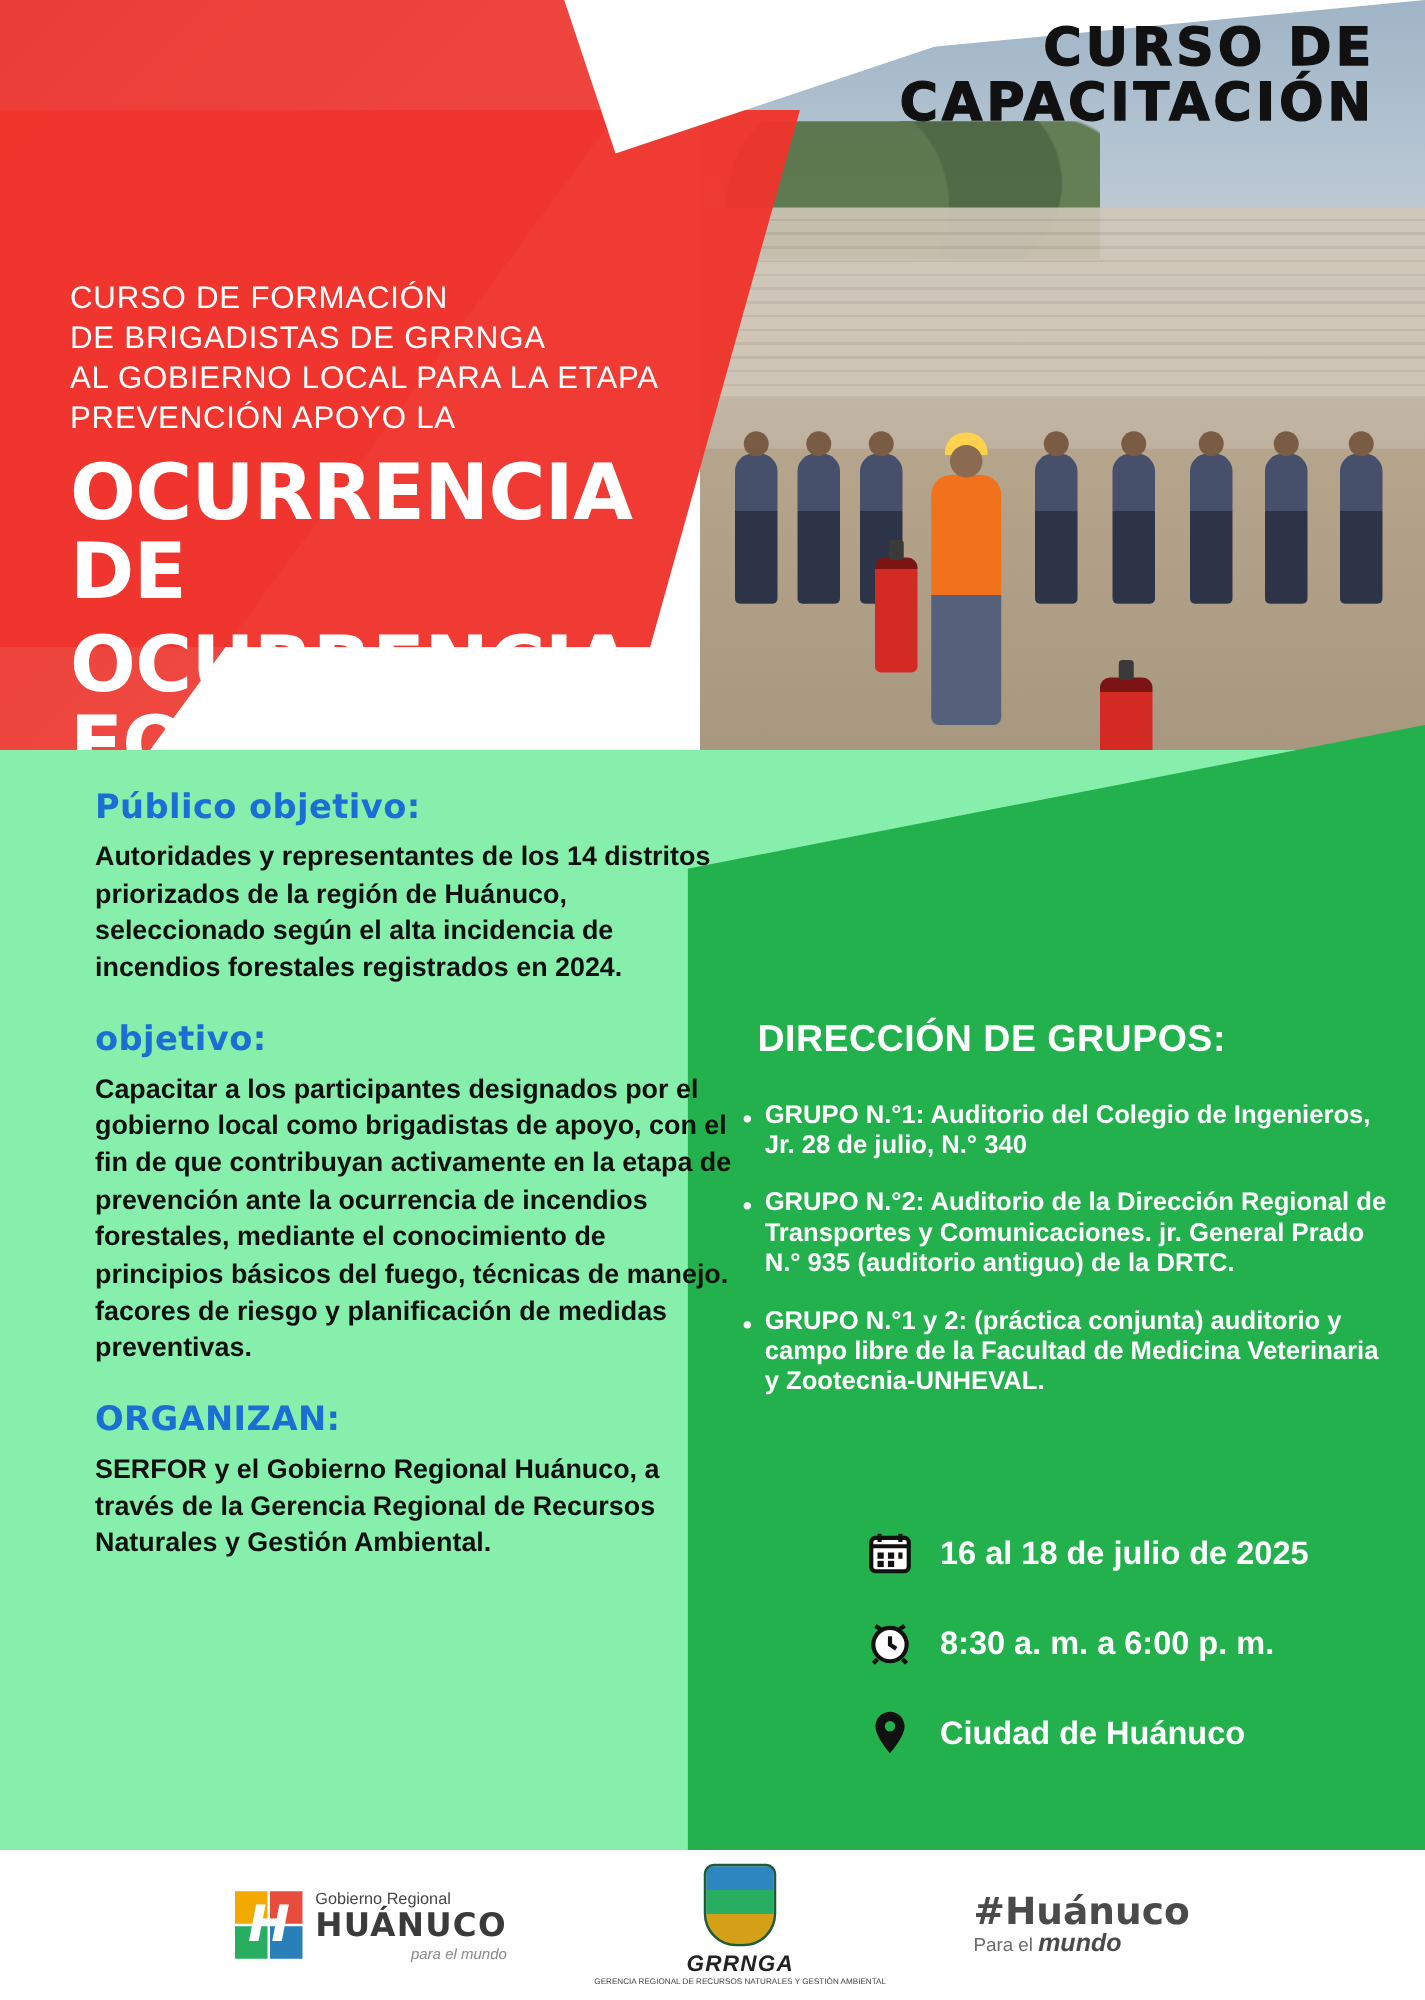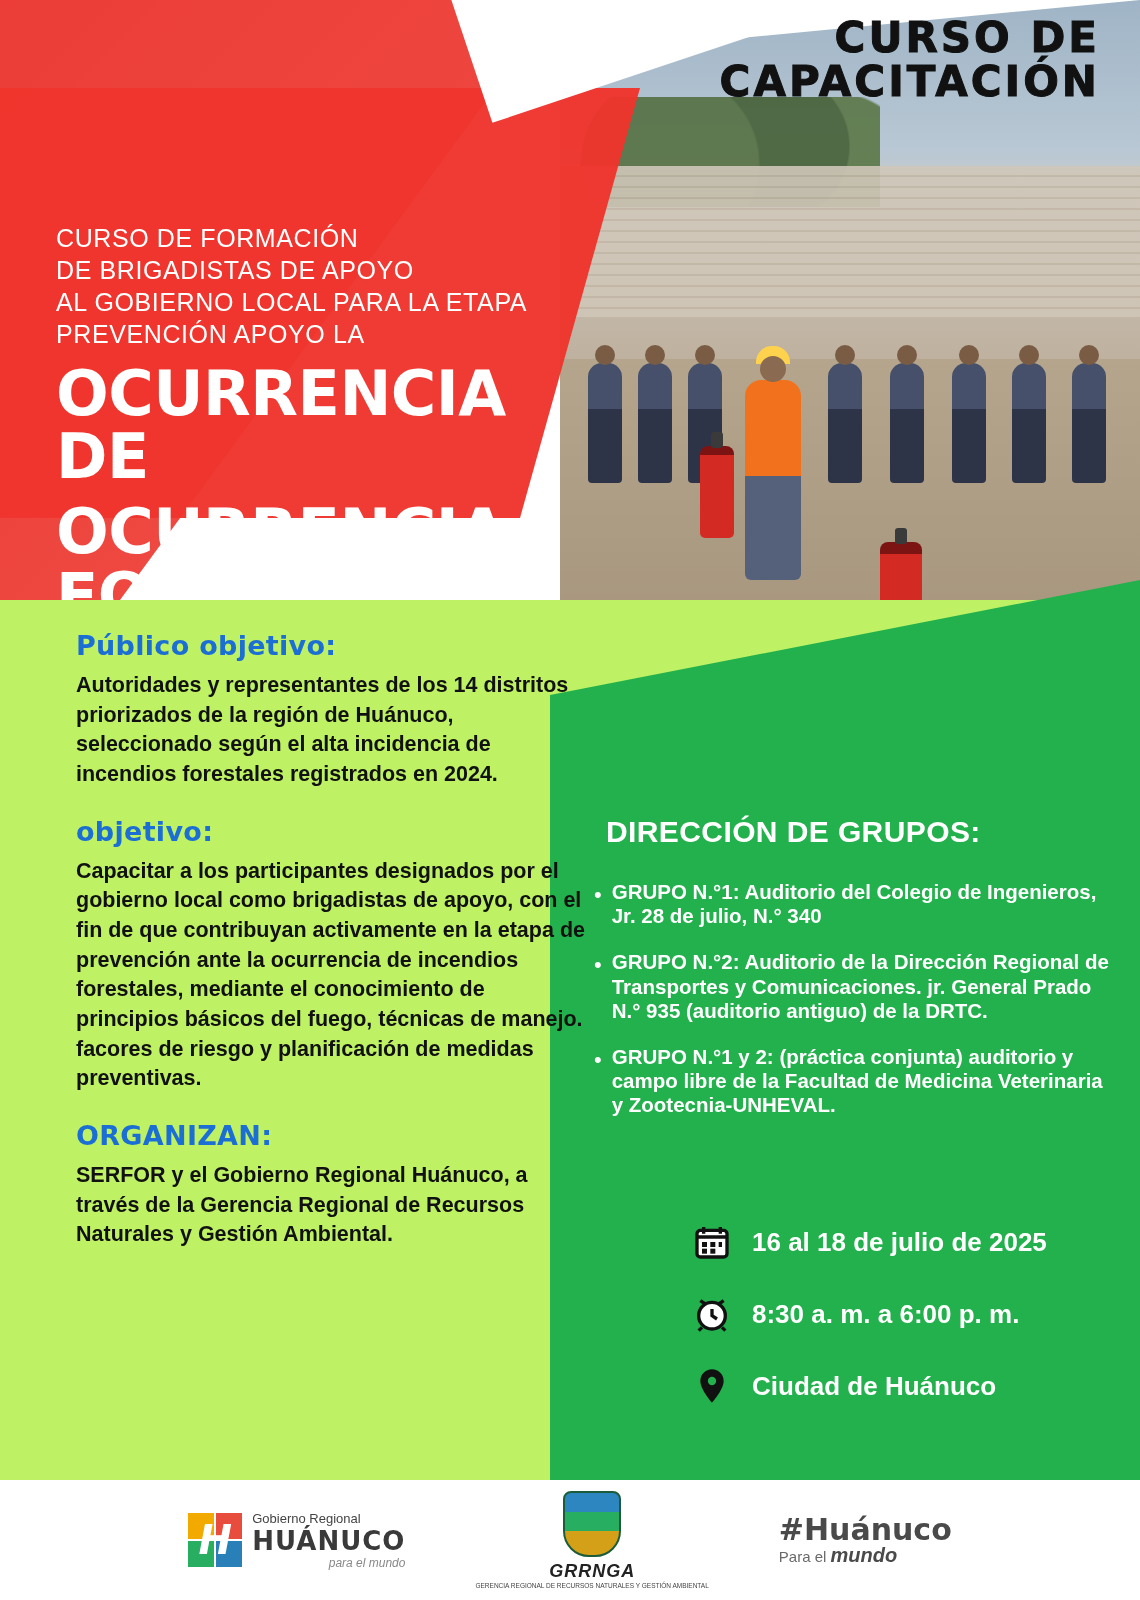--- a/index.html
+++ b/index.html
@@ -5,21 +5,21 @@
   * { margin:0; padding:0; box-sizing:border-box; }
   html,body { width:1140px; height:1600px; }
   body {
     font-family:"Liberation Sans", sans-serif;
     background:#ffffff;
     position:relative;
     overflow:hidden;
   }
 
   
-  .poster { position:relative; width:1140px; height:1600px; background:#bef264; }
+  .poster { position:relative; width:1140px; height:1600px; background:#86efac; }
 
   .top-section {
     position:absolute; left:0; top:0; width:1140px; height:600px;
     overflow:hidden;
     background:#ffffff;
   }
 
   
   .photo {
     position:absolute; left:560px; top:0; width:580px; height:690px;
@@ -234,21 +234,21 @@
     <div class="red-block"></div>
     <div class="white-diag"></div>
 
     <div class="top-title">
       <div class="l1">CURSO DE</div>
       <div class="l2">CAPACITACIÓN</div>
     </div>
 
     <div class="headline">
       <div class="small">CURSO DE FORMACIÓN</div>
-      <div class="small">DE BRIGADISTAS DE APOYO</div>
+      <div class="small">DE BRIGADISTAS DE GRRNGA</div>
       <div class="small">AL GOBIERNO LOCAL PARA LA ETAPA</div>
       <div class="small">PREVENCIÓN APOYO LA</div>
       <div class="big">OCURRENCIA DE</div>
       <div class="big">OCURRENCIA FORESTALES</div>
       <div class="city">HUÁNUCO</div>
     </div>
   </div>
 
   <div class="green">
     <h2>DIRECCIÓN DE GRUPOS:</h2>

